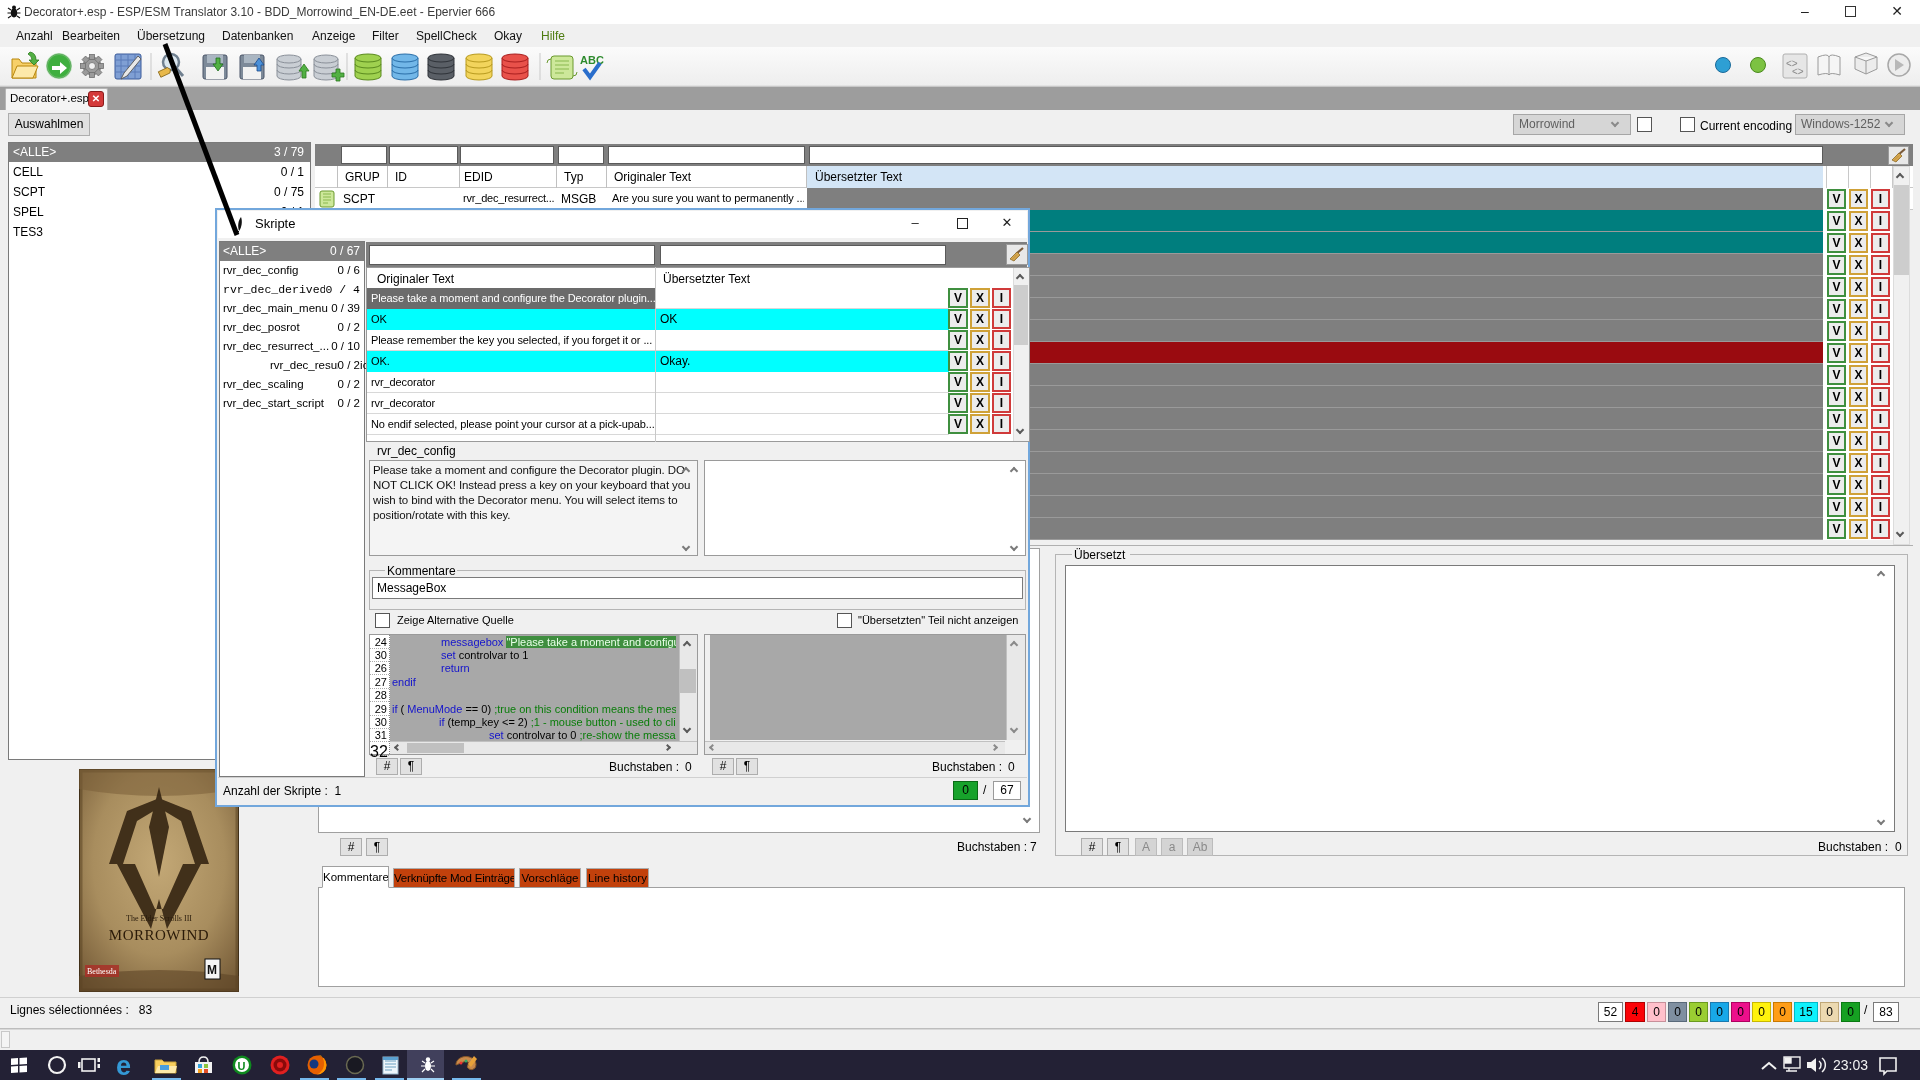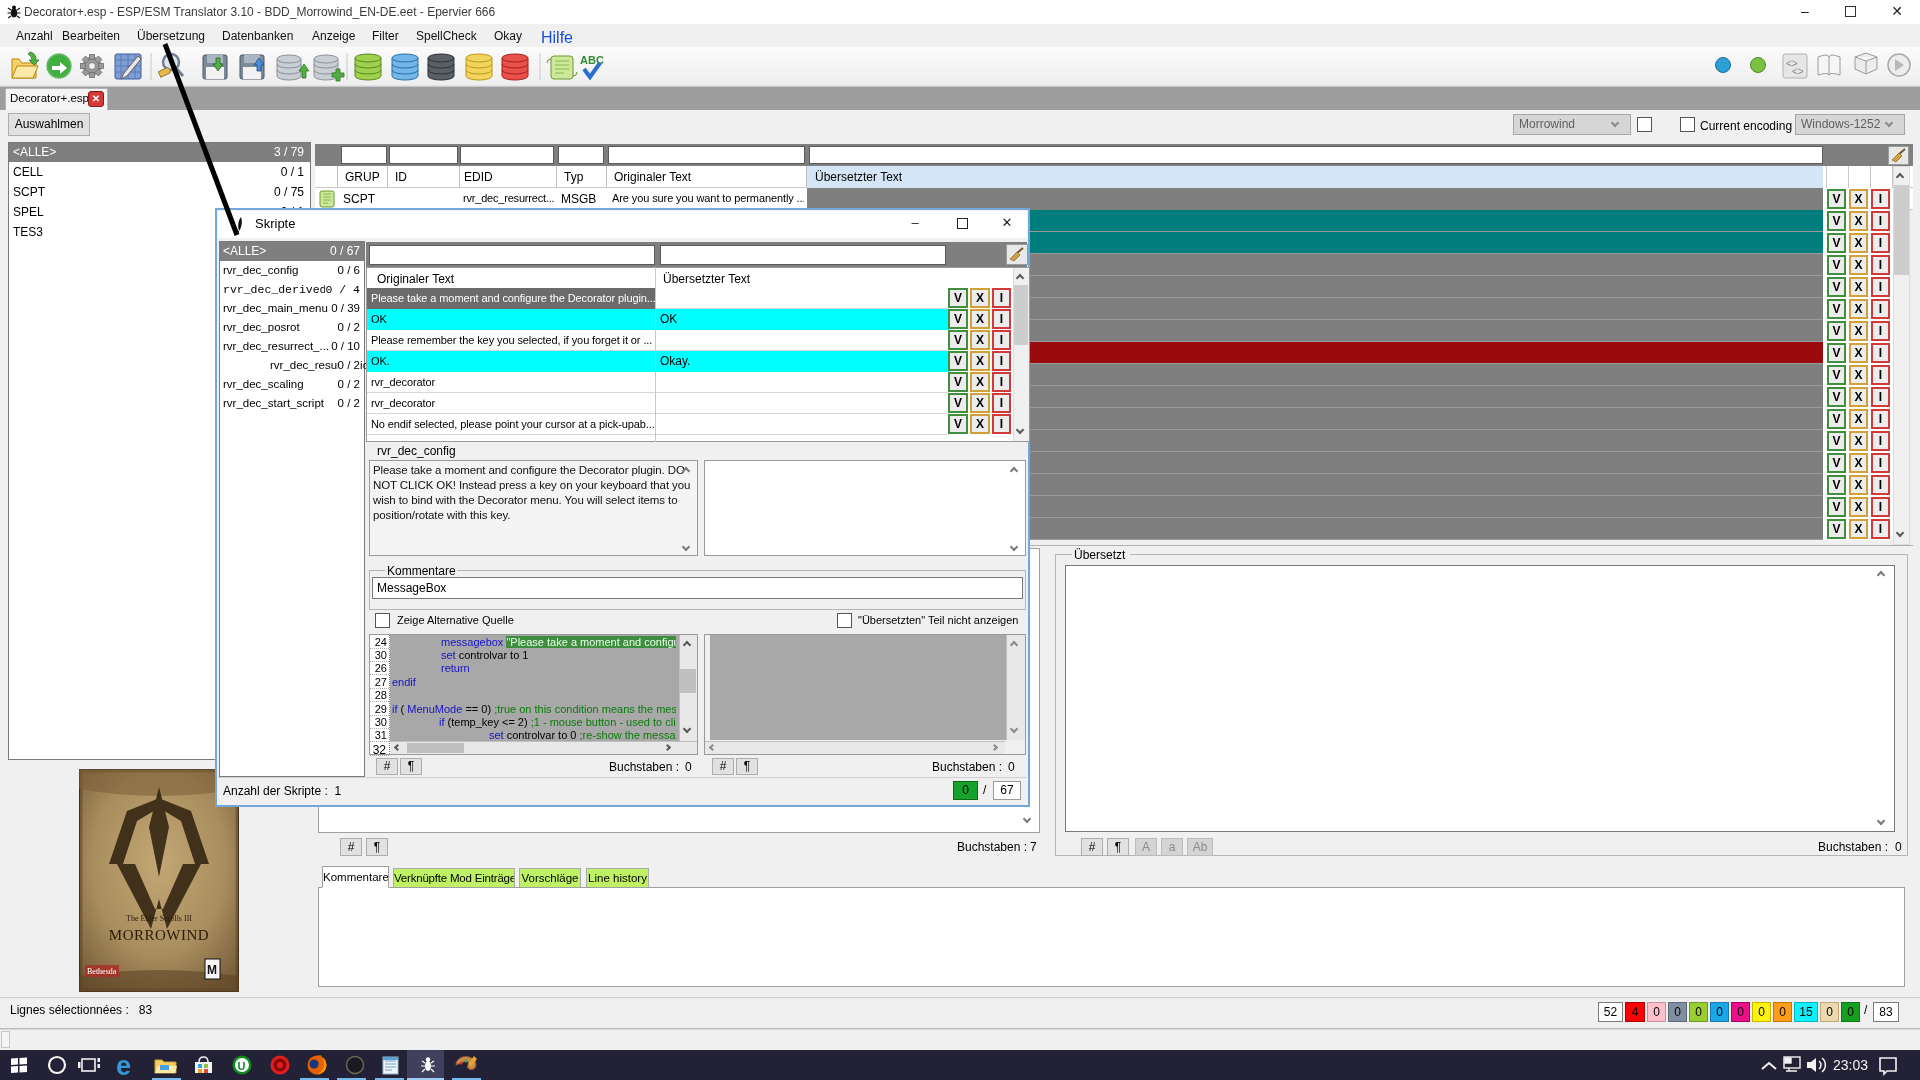--- a/index.html
+++ b/index.html
@@ -10,21 +10,21 @@
 .chd{transform:rotate(45deg);}
 .chu{transform:rotate(-135deg);}
 .chl{transform:rotate(135deg);}
 .chr{transform:rotate(-45deg);}
 .vb,.xb,.ib{position:absolute;width:19px;height:20px;background:#ececec;text-align:center;font-weight:bold;font-size:12px;line-height:17px;color:#000;}
 .vb{border:2px solid #3f8f3f;}
 .xb{border:2px solid #cfa138;}
 .ib{border:2px solid #d03a3a;}
 .gb{position:absolute;border:1px solid #b5b5b5;}
 .cb{position:absolute;width:14px;height:14px;background:#fff;border:1px solid #555;}
-.tabu{position:absolute;background:#bef264;border:1px solid #acacac;border-bottom:none;font-size:12px;text-align:center;white-space:nowrap;overflow:hidden;}
+.tabu{position:absolute;background:#c2410c;border:1px solid #acacac;border-bottom:none;font-size:12px;text-align:center;white-space:nowrap;overflow:hidden;}
 </style></head>
 <body>
 
 <div class="a" style="left:0px;top:0px;width:1920px;height:24px;background:#fff;"></div>
 <svg class="a" style="left:7px;top:4px" width="14" height="15" viewBox="0 0 14 15">
     <ellipse cx="7" cy="9" rx="3.2" ry="4.4" fill="#111"></ellipse>
     <circle cx="7" cy="3.4" r="2" fill="#111"></circle>
     <path d="M4 6 L1 4 M4 9 L0.5 9 M4 12 L1 14 M10 6 L13 4 M10 9 L13.5 9 M10 12 L13 14" stroke="#111" stroke-width="1.1" fill="none"></path>
   </svg>
 <div class="a" style="left:24px;top:5px;width:800px;height:16px;color:#3b3b3b;font-size:12px;">Decorator+.esp - ESP/ESM Translator 3.10 - BDD_Morrowind_EN-DE.eet - Epervier 666</div>
@@ -33,21 +33,21 @@
 <div class="a" style="left:1874px;top:0px;width:46px;height:24px;color:#222;font-size:14px;text-align:center;line-height:22px;">✕</div>
 <div class="a" style="left:0px;top:24px;width:1920px;height:23px;background:#f0f0f0;"></div>
 <div class="a" style="left:16px;top:29px;font-size:12px;color:#111;">Anzahl</div>
 <div class="a" style="left:62px;top:29px;font-size:12px;color:#111;">Bearbeiten</div>
 <div class="a" style="left:137px;top:29px;font-size:12px;color:#111;">Übersetzung</div>
 <div class="a" style="left:222px;top:29px;font-size:12px;color:#111;">Datenbanken</div>
 <div class="a" style="left:312px;top:29px;font-size:12px;color:#111;">Anzeige</div>
 <div class="a" style="left:372px;top:29px;font-size:12px;color:#111;">Filter</div>
 <div class="a" style="left:416px;top:29px;font-size:12px;color:#111;">SpellCheck</div>
 <div class="a" style="left:494px;top:29px;font-size:12px;color:#111;">Okay</div>
-<div class="a" style="left:541px;top:29px;font-size:16px;color:#1d4ed8;">Hilfe</div>
+<div class="a" style="left:541px;top:29px;font-size:12px;color:#4d7c0f;">Hilfe</div>
 <div class="a" style="left:0px;top:47px;width:1920px;height:39px;background:linear-gradient(#fbfbfb,#eeeeee);border-bottom:1px solid #e2e2e2;"></div>
 <svg class="a" style="left:0;top:47px" width="1920" height="39" viewBox="0 0 1920 39">
 <line x1="151" y1="6" x2="151" y2="33" stroke="#c9c9c9" stroke-width="1"></line>
 <line x1="347" y1="6" x2="347" y2="33" stroke="#c9c9c9" stroke-width="1"></line>
 <line x1="540" y1="6" x2="540" y2="33" stroke="#c9c9c9" stroke-width="1"></line>
 <path d="M12 12 L12 31 L36 31 L36 16 L22 16 L19 12 Z" fill="#f7d069" stroke="#b8860b"></path>
     <path d="M12 31 L17 19 L38 19 L33 31 Z" fill="#fde9a9" stroke="#b8860b"></path>
     <path d="M30 5 q6 1 6 8 l3 0 l-5 5 l-5-5 l3 0 q0-4-4-6 z" fill="#52b043" stroke="#2c7a1e" stroke-width="0.8"></path>
 <circle cx="59" cy="19" r="12" fill="#3faf3f" stroke="#1e6e1e"></circle>
     <circle cx="59" cy="19" r="12" fill="none" stroke="#8fd48f" stroke-width="2" opacity="0.6"></circle>
@@ -427,21 +427,21 @@
 <div class="a" style="left:369px;top:634px;width:329px;height:121px;background:#a8a8a8;border:1px solid #9a9a9a;z-index:11;"></div>
 <div class="a" style="left:370px;top:635px;width:20px;height:119px;background:#fff;border-right:1px dotted #808080;z-index:11;"></div>
 <div class="a" style="left:370px;top:636px;width:19px;height:13px;font-size:11px;text-align:right;padding-right:2px;border-bottom:1px dotted #aaa;z-index:11;">24</div>
 <div class="a" style="left:370px;top:649px;width:19px;height:13px;font-size:11px;text-align:right;padding-right:2px;border-bottom:1px dotted #aaa;z-index:11;">30</div>
 <div class="a" style="left:370px;top:662px;width:19px;height:13px;font-size:11px;text-align:right;padding-right:2px;border-bottom:1px dotted #aaa;z-index:11;">26</div>
 <div class="a" style="left:370px;top:676px;width:19px;height:13px;font-size:11px;text-align:right;padding-right:2px;border-bottom:1px dotted #aaa;z-index:11;">27</div>
 <div class="a" style="left:370px;top:689px;width:19px;height:13px;font-size:11px;text-align:right;padding-right:2px;border-bottom:1px dotted #aaa;z-index:11;">28</div>
 <div class="a" style="left:370px;top:703px;width:19px;height:13px;font-size:11px;text-align:right;padding-right:2px;border-bottom:1px dotted #aaa;z-index:11;">29</div>
 <div class="a" style="left:370px;top:716px;width:19px;height:13px;font-size:11px;text-align:right;padding-right:2px;border-bottom:1px dotted #aaa;z-index:11;">30</div>
 <div class="a" style="left:370px;top:729px;width:19px;height:13px;font-size:11px;text-align:right;padding-right:2px;border-bottom:1px dotted #aaa;z-index:11;">31</div>
-<div class="a" style="left:370px;top:743px;width:19px;height:13px;font-size:12px;text-align:right;padding-right:3px;border-bottom:1px dotted #aaa;z-index:11;">32</div>
+<div class="a" style="left:370px;top:743px;width:19px;height:13px;font-size:16px;text-align:right;padding-right:3px;border-bottom:1px dotted #aaa;z-index:11;">32</div>
 <div class="a" style="left:441px;top:636px;width:235px;height:13px;font-size:11px;white-space:nowrap;overflow:hidden;z-index:11;"><span style="color:#1414cc">messagebox</span> <span style="background:#3f8e3f;color:#e8ffe8">"Please take a moment and configure</span></div>
 <div class="a" style="left:441px;top:649px;width:235px;height:13px;font-size:11px;white-space:nowrap;overflow:hidden;z-index:11;"><span style="color:#1414cc">set</span> controlvar to 1</div>
 <div class="a" style="left:441px;top:662px;width:235px;height:13px;font-size:11px;white-space:nowrap;overflow:hidden;z-index:11;"><span style="color:#1414cc">return</span></div>
 <div class="a" style="left:392px;top:676px;width:284px;height:13px;font-size:11px;white-space:nowrap;overflow:hidden;z-index:11;"><span style="color:#1414cc">endif</span></div>
 <div class="a" style="left:392px;top:689px;width:284px;height:13px;font-size:11px;white-space:nowrap;overflow:hidden;z-index:11;"></div>
 <div class="a" style="left:392px;top:703px;width:284px;height:13px;font-size:11px;white-space:nowrap;overflow:hidden;z-index:11;"><span style="color:#1414cc">if</span> ( <span style="color:#1414cc">MenuMode</span> == 0) <span style="color:#0a7d0a">;true on this condition means the messag</span></div>
 <div class="a" style="left:439px;top:716px;width:237px;height:13px;font-size:11px;white-space:nowrap;overflow:hidden;z-index:11;"><span style="color:#1414cc">if</span> (temp_key &lt;= 2) <span style="color:#0a7d0a">;1 - mouse button - used to click</span></div>
 <div class="a" style="left:489px;top:729px;width:187px;height:13px;font-size:11px;white-space:nowrap;overflow:hidden;z-index:11;"><span style="color:#1414cc">set</span> controlvar to 0 <span style="color:#0a7d0a">;re-show the message</span></div>
 <div class="a" style="left:679px;top:635px;width:18px;height:106px;background:#e8e8e8;border-left:1px solid #c0c0c0;z-index:12;"></div>
 <div class="chu" style="left:684px;top:642px;border-color:#5a5a5a;width:6px;height:6px;z-index:13"></div>

